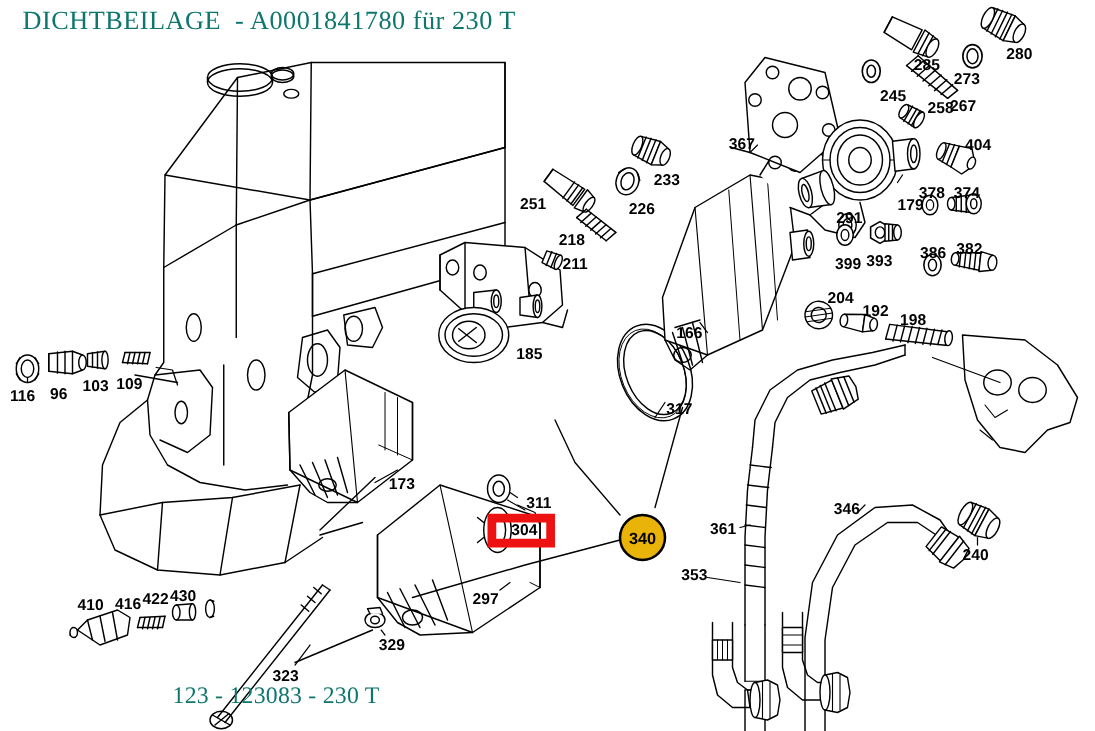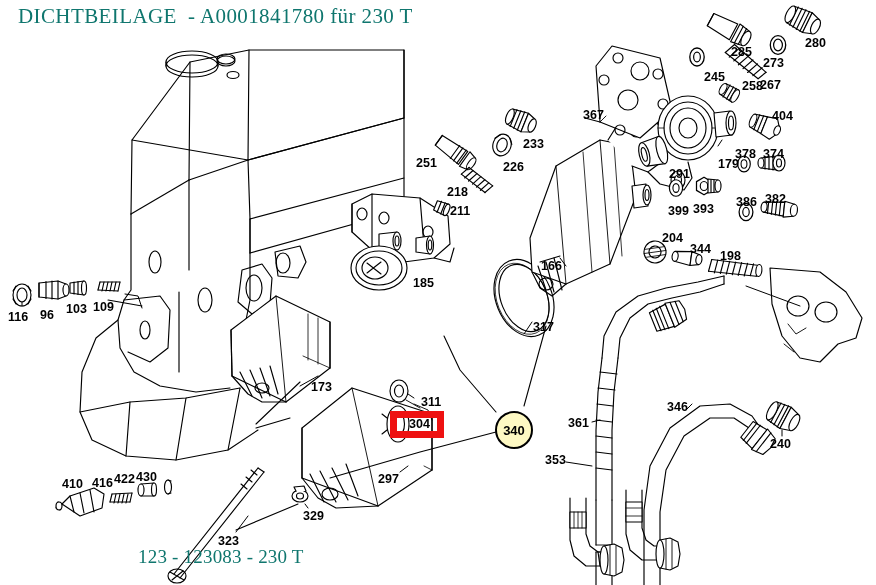--- a/index.html
+++ b/index.html
@@ -54,21 +54,21 @@
     line-height: 1;
   }
   .lbl.circled {
     border: 2px solid #000;
     border-radius: 50%;
     width: 34px;
     height: 34px;
     display: flex;
     align-items: center;
     justify-content: center;
-    background: #fef9c3;
+    background: #eab308;
     font-size: 13px;
   }
   #highlight-box {
     position: absolute;
     border: 7px solid #ee1111;
     box-sizing: border-box;
     background: transparent;
   }
 </style>
 </head>
@@ -650,21 +650,21 @@
       <div class="lbl" style="left: 772px; top: 110px;">404</div>
       <div class="lbl" style="left: 718px; top: 138px; margin-top: 20px;">179</div>
       <div class="lbl" style="left: 735px; top: 148px;">378</div>
       <div class="lbl" style="left: 763px; top: 148px;">374</div>
       <div class="lbl" style="left: 669px; top: 168px;">291</div>
       <div class="lbl" style="left: 736px; top: 196px;">386</div>
       <div class="lbl" style="left: 765px; top: 193px;">382</div>
       <div class="lbl" style="left: 668px; top: 205px;">399</div>
       <div class="lbl" style="left: 693px; top: 203px;">393</div>
       <div class="lbl" style="left: 662px; top: 232px;">204</div>
-      <div class="lbl" style="left: 690px; top: 243px;">344</div>
+      <div class="lbl" style="left: 690px; top: 243px;">192</div>
       <div class="lbl" style="left: 720px; top: 250px;">198</div>
       <div class="lbl" style="left: 568px; top: 417px;">361</div>
       <div class="lbl" style="left: 545px; top: 454px;">353</div>
       <div class="lbl" style="left: 667px; top: 401px;">346</div>
       <div class="lbl" style="left: 770px; top: 438px;">240</div>
     </div>
 
 </div>
 
 </body></html>

